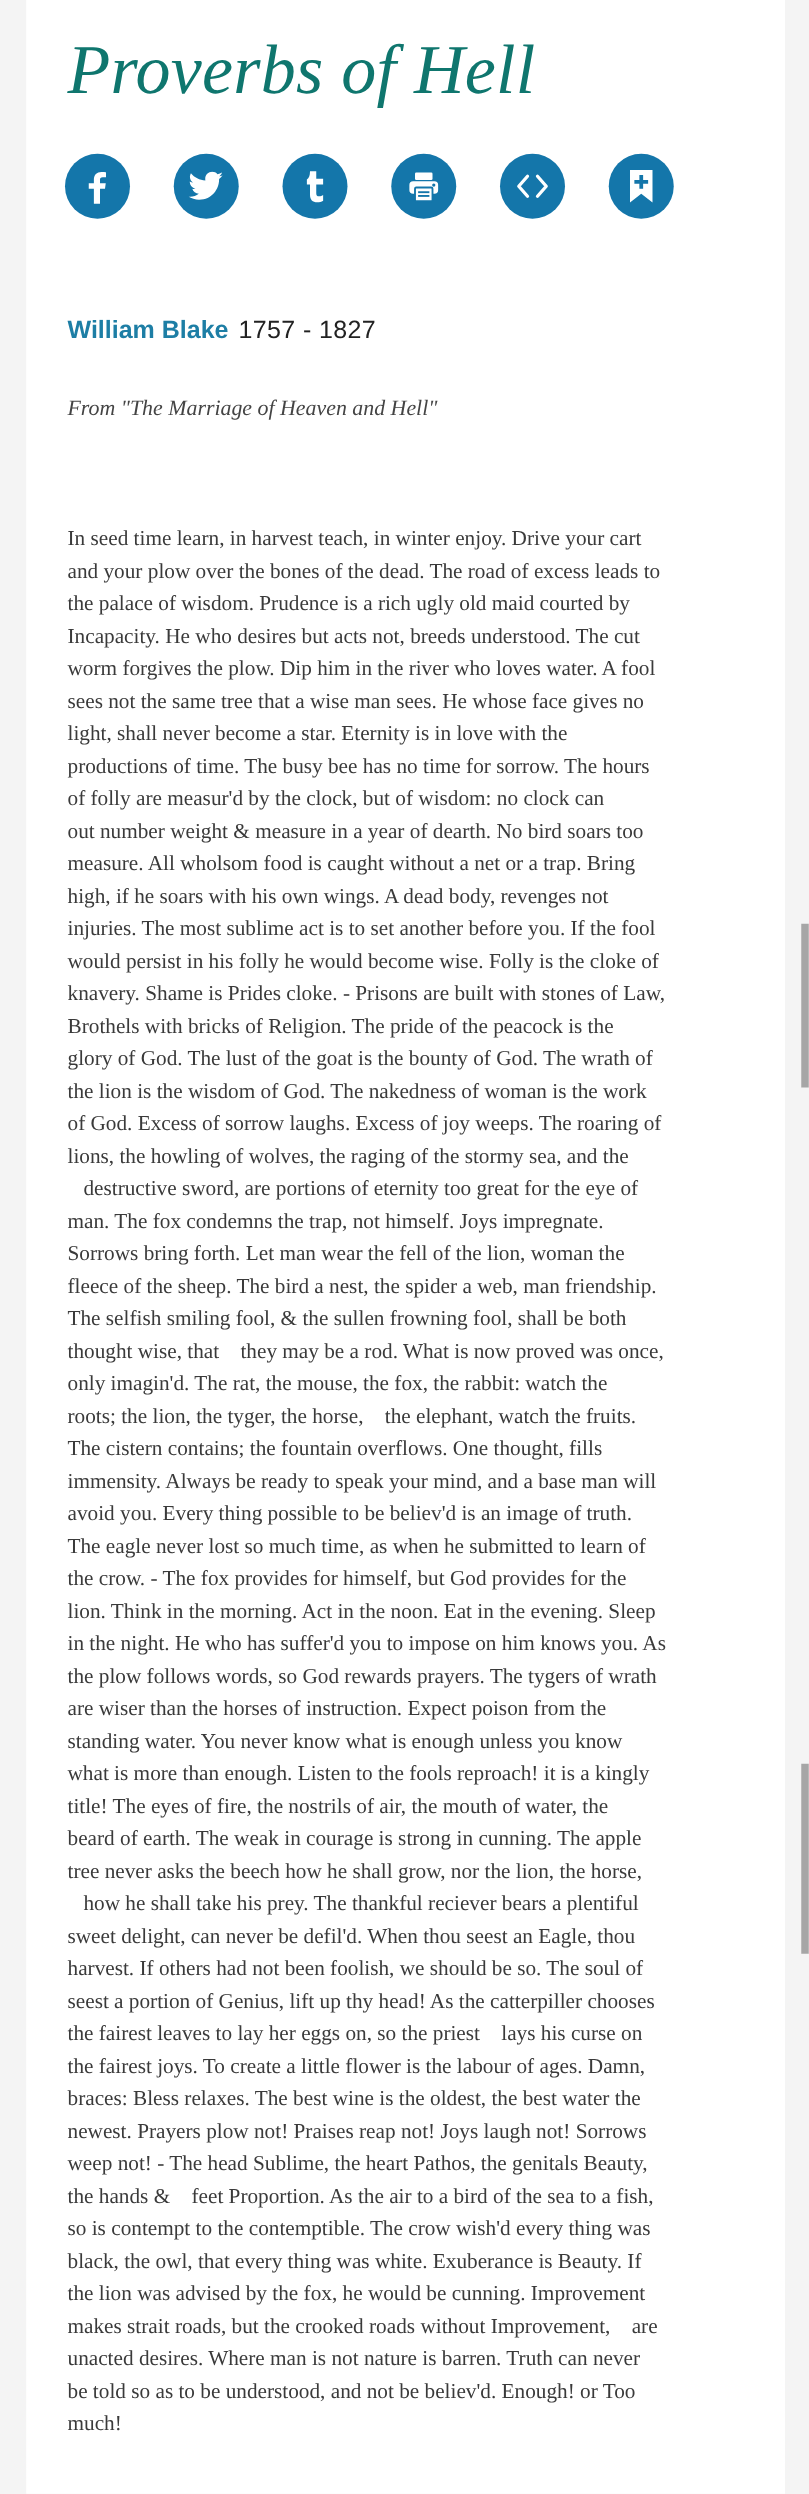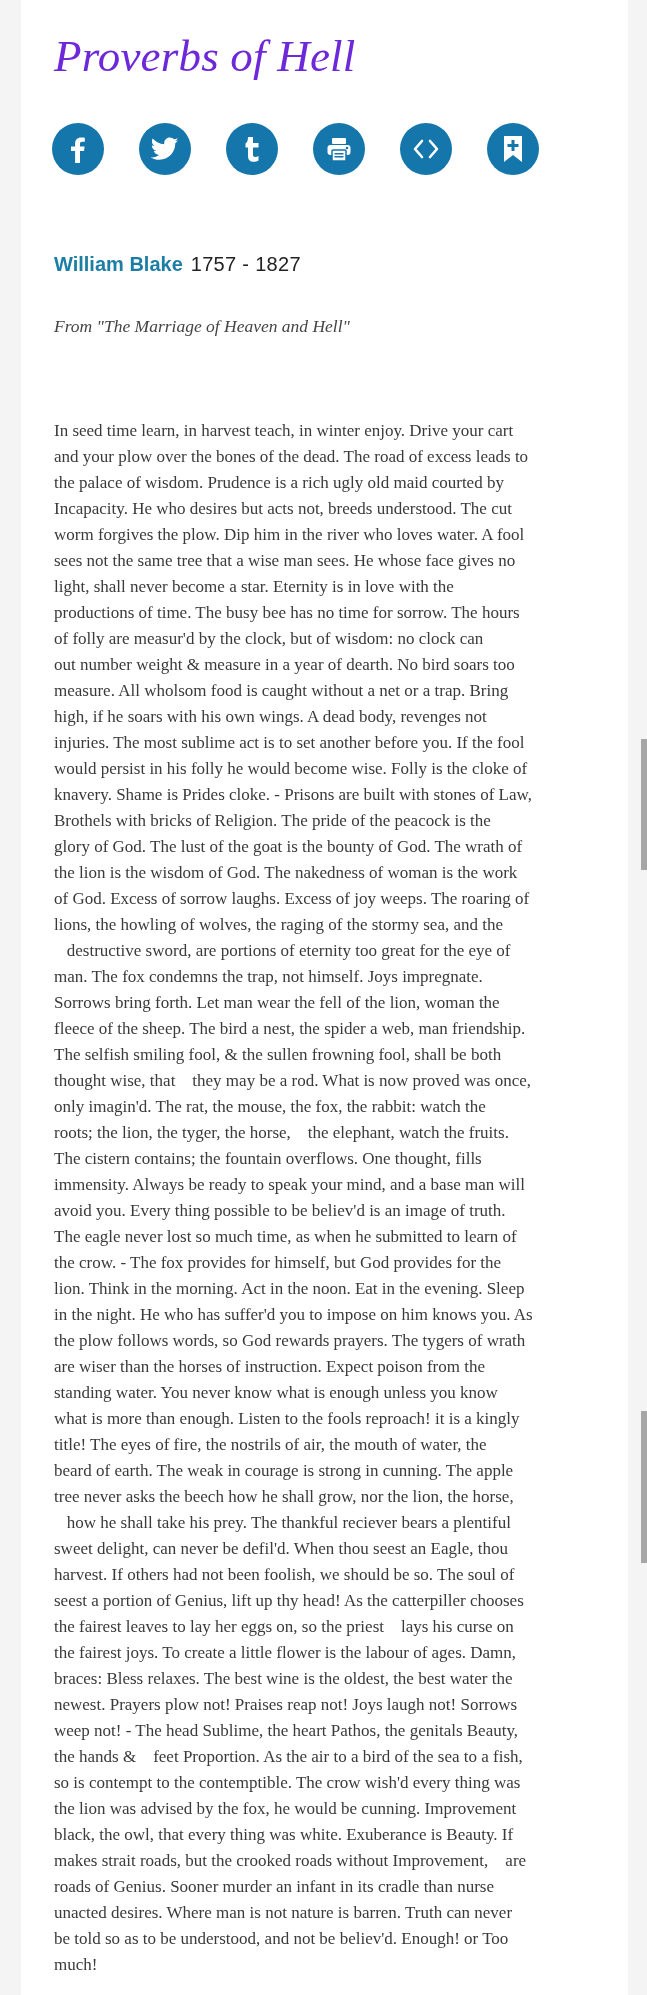--- a/index.html
+++ b/index.html
@@ -23,23 +23,23 @@
       background: #ffffff;
     }
     .title {
       position: absolute;
       left: 33px;
       top: 26px;
       margin: 0;
       font-family: "Liberation Serif", serif;
       font-style: italic;
       font-weight: normal;
-      font-size: 45px;
+      font-size: 56px;
       line-height: 60px;
-      color: #6d28d9;
+      color: #0f766e;
       letter-spacing: 0.2px;
     }
     .share-bar {
       position: absolute;
       left: 31px;
       top: 123px;
       display: flex;
       gap: 0;
     }
     .share-btn {
@@ -232,24 +232,23 @@
       <span class="line">sweet delight, can never be defil'd. When thou seest an Eagle, thou</span>
       <span class="line">harvest. If others had not been foolish, we should be so. The soul of</span>
       <span class="line">seest a portion of Genius, lift up thy head! As the catterpiller chooses</span>
       <span class="line">the fairest leaves to lay her eggs on, so the priest    lays his curse on</span>
       <span class="line">the fairest joys. To create a little flower is the labour of ages. Damn,</span>
       <span class="line">braces: Bless relaxes. The best wine is the oldest, the best water the</span>
       <span class="line">newest. Prayers plow not! Praises reap not! Joys laugh not! Sorrows</span>
       <span class="line">weep not! - The head Sublime, the heart Pathos, the genitals Beauty,</span>
       <span class="line">the hands &amp;    feet Proportion. As the air to a bird of the sea to a fish,</span>
       <span class="line">so is contempt to the contemptible. The crow wish'd every thing was</span>
+      <span class="line">black, the owl, that every thing was white. Exuberance is Beauty. If</span>
       <span class="line">the lion was advised by the fox, he would be cunning. Improvement</span>
-      <span class="line">black, the owl, that every thing was white. Exuberance is Beauty. If</span>
       <span class="line">makes strait roads, but the crooked roads without Improvement,    are</span>
-      <span class="line">roads of Genius. Sooner murder an infant in its cradle than nurse</span>
       <span class="line">unacted desires. Where man is not nature is barren. Truth can never</span>
       <span class="line">be told so as to be understood, and not be believ'd. Enough! or Too</span>
       <span class="line">much!</span>
     </div>
 </div>
 
 <div class="scrollbar-track">
   <div class="scroll-thumb thumb-1"></div>
   <div class="scroll-thumb thumb-2"></div>
 </div>

